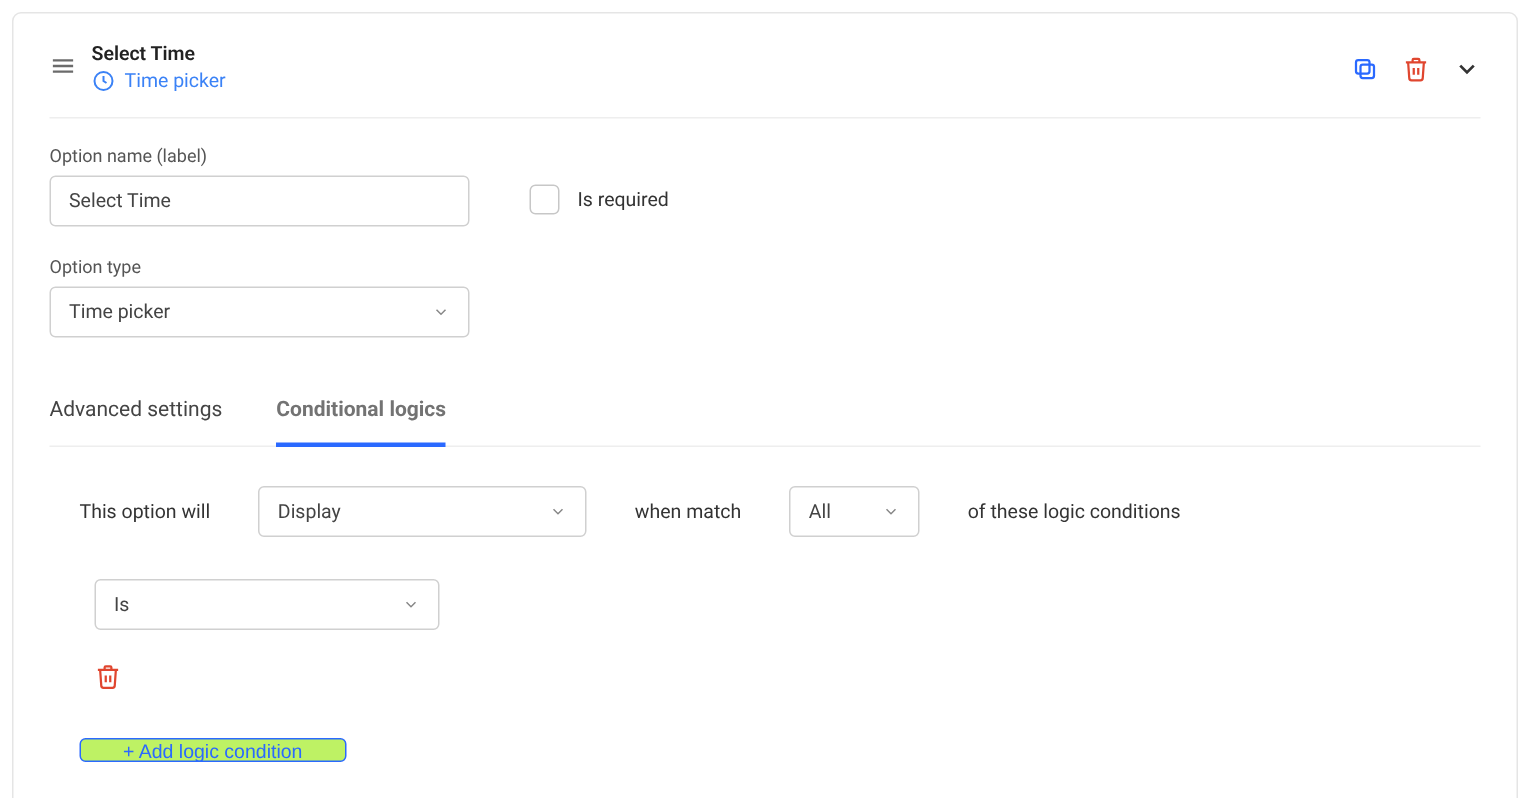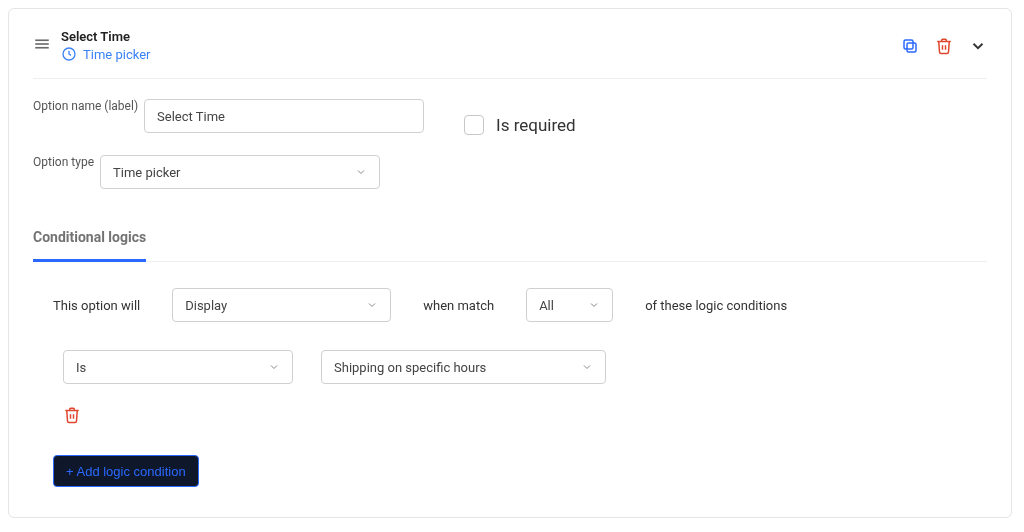--- a/index.html
+++ b/index.html
@@ -31,21 +31,21 @@
   .subtitle-row { display: flex; align-items: center; gap: 6px; color: #3b82f6; font-size: 13px; }
   .subtitle-row svg { display: block; }
   .ch-right { display: flex; align-items: center; gap: 16px; }
   .ch-right .icon { cursor: pointer; display: inline-flex; }
   .copy-color { color: #2a69ff; }
   .del-color { color: #e0462f; }
   .chev-color { color: #333; }
 
   .body-section { padding-top: 18px; }
   .row { display: flex; align-items: center; gap: 40px; margin-bottom: 20px; }
-  .field { display: flex; flex-direction: row; gap: 6px; }
+  .field { display: flex; flex-direction: column; gap: 6px; }
   .label-sm { font-size: 12px; color: #555; }
   .input-box {
     height: 34px;
     border: 1px solid #d0d0d0;
     border-radius: 4px;
     padding: 0 12px;
     display: flex;
     align-items: center;
     justify-content: space-between;
     background: #fff;
@@ -58,21 +58,21 @@
   .w-70 { width: 87px; }
   .w-285r { width: 285px; }
 
   .checkbox {
     width: 20px; height: 20px;
     border: 1px solid #c7c7c7;
     border-radius: 4px;
     display: inline-block;
   }
   .cb-row { display: flex; align-items: center; gap: 12px; margin-top: 18px; }
-  .cb-label { font-size: 17px; color: #333; }
+  .cb-label { font-size: 13px; color: #333; }
 
   .tabs {
     display: flex;
     gap: 36px;
     border-bottom: 1px solid #eee;
     margin-top: 10px;
   }
   .tab {
     padding: 12px 0 14px 0;
     font-size: 14px;
@@ -104,27 +104,27 @@
     margin-top: 28px;
     padding-left: 30px;
   }
 
   .trash-row { margin-top: 22px; padding-left: 30px; }
   .add-btn {
     margin-top: 28px;
     margin-left: 20px;
     display: inline-flex;
     align-items: center;
-    height: 32px;
-    padding: 0 12px;
+    height: 16px;
+    padding: 0 28px;
     border: 1px solid #2a69ff;
     color: #2a69ff;
     border-radius: 4px;
     font-size: 13px;
-    background: #0f172a;
+    background: #bef264;
     cursor: pointer;
   }
   .caret { color: #888; flex-shrink: 0; margin-left: 8px; }
 </style>
 </head>
 <body>
 
 <div class="card">
 
   <div class="card-header">
@@ -190,20 +190,21 @@
       <span class="label-sm">Option type</span>
       <div class="input-box w-280">
         <span>Time picker</span>
         <svg class="caret" width="12" height="12" viewBox="0 0 24 24" fill="none" stroke="currentColor" stroke-width="2">
             <polyline points="6 9 12 15 18 9"></polyline>
           </svg>
       </div>
     </div>
 
     <div class="tabs" style="margin-top:28px">
+      <div class="tab">Advanced settings</div>
       <div class="tab active">Conditional logics</div>
     </div>
 
     <div class="sentence-row">
       <span>This option will</span>
       <div class="input-box w-185">
         <span>Display</span>
         <svg class="caret" width="12" height="12" viewBox="0 0 24 24" fill="none" stroke="currentColor" stroke-width="2">
             <polyline points="6 9 12 15 18 9"></polyline>
           </svg>
@@ -214,26 +215,20 @@
         <svg class="caret" width="12" height="12" viewBox="0 0 24 24" fill="none" stroke="currentColor" stroke-width="2">
             <polyline points="6 9 12 15 18 9"></polyline>
           </svg>
       </div>
       <span>of these logic conditions</span>
     </div>
 
     <div class="cond-row">
       <div class="input-box" style="width:230px">
         <span>Is</span>
-        <svg class="caret" width="12" height="12" viewBox="0 0 24 24" fill="none" stroke="currentColor" stroke-width="2">
-            <polyline points="6 9 12 15 18 9"></polyline>
-          </svg>
-      </div>
-      <div class="input-box w-285r">
-        <span>Shipping on specific hours</span>
         <svg class="caret" width="12" height="12" viewBox="0 0 24 24" fill="none" stroke="currentColor" stroke-width="2">
             <polyline points="6 9 12 15 18 9"></polyline>
           </svg>
       </div>
     </div>
 
     <div class="trash-row">
       <span class="icon del-color">
         <svg width="18" height="18" viewBox="0 0 24 24" fill="none" stroke="currentColor" stroke-width="2">
             <polyline points="3 6 5 6 21 6"></polyline>

